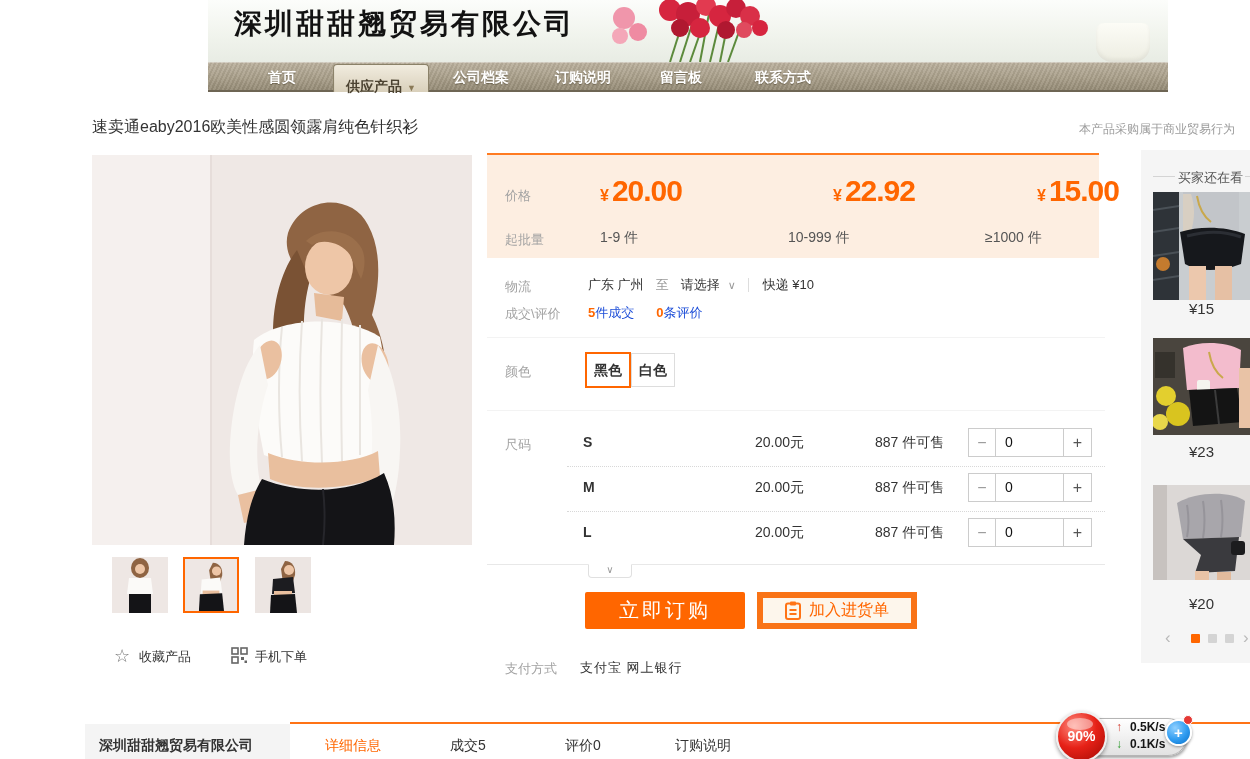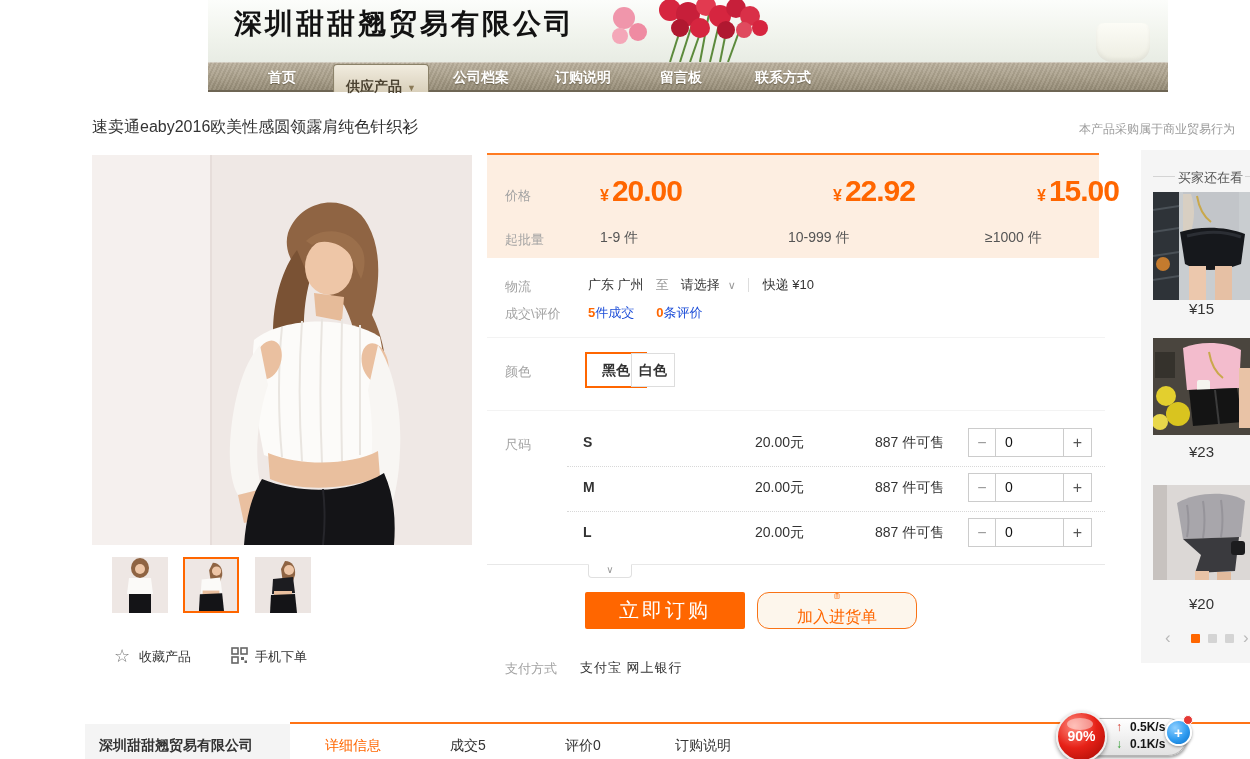--- a/index.html
+++ b/index.html
@@ -80,22 +80,22 @@
   .dotted-sep { position:absolute; left:567px; width:538px; border-top:1px dotted #d8d8d8; }
 
   .sku-endline { position:absolute; left:487px; top:564px; width:618px; height:1px; background:#e8e8e8; }
   .expand-tab { position:absolute; left:588px; top:564px; width:44px; height:14px; background:#fff;
                 border:1px solid #e0e0e0; border-top:1px solid #fff; border-radius:0 0 4px 4px;
                 text-align:center; line-height:10px; font-size:10px; color:#999; cursor:pointer; }
 
   .btn-order { position:absolute; left:585px; top:592px; width:160px; height:37px; background:#ff6600; color:#fff;
                font-size:20px; letter-spacing:3px; border:none; border-radius:2px; cursor:pointer; }
   .btn-cart { position:absolute; left:757px; top:592px; width:160px; height:37px; background:#fdf6ec;
-              border:1px solid #f97316; color:#ff6600; font-size:16px; border-radius:12px; cursor:pointer;
-              display:flex; align-items:center; justify-content:center; gap:8px;flex-direction:column; }
+              border:6px solid #f97316; color:#ff6600; font-size:16px; border-radius:0; cursor:pointer;
+              display:flex; align-items:center; justify-content:center; gap:8px; }
 
   .pay-value { position:absolute; left:580px; top:659px; font-size:13px; color:#333; letter-spacing:1px; }
 
   
   .sidebar { position:absolute; left:1141px; top:150px; width:109px; height:513px; background:#f5f5f5; overflow:hidden; }
   .sb-title { position:absolute; left:37px; top:19px; font-size:13px; color:#555; white-space:nowrap; }
   .sb-dash { position:absolute; top:26px; width:22px; height:1px; background:#d4d4d4; }
   .sb-img { position:absolute; left:12px; width:97px; overflow:hidden; cursor:pointer; }
   .sb-price { position:absolute; left:12px; width:97px; text-align:center; font-size:15px; color:#333; cursor:pointer; }
   .sb-arrow { position:absolute; font-size:17px; color:#b9b9b9; cursor:pointer; }
@@ -281,21 +281,21 @@
   </div>
 
   <span class="flabel" style="left:505px; top:305px">成交\评价</span>
   <div class="row-stats">
     <span class="stat-num">5</span><span class="stat-txt">件成交</span><span class="stat-gap"></span><span class="stat-num">0</span><span class="stat-txt">条评价</span>
   </div>
 
   <div class="sep-line" style="left:487px; top:337px; width:618px"></div>
 
   <span class="flabel" style="left:505px; top:363px">颜色</span>
-  <div class="color-opt selected" style="left:585px; top:352px; height:36px; line-height:32px; padding:0 15px">黑色</div>
+  <div class="color-opt selected" style="left:585px; top:352px; height:36px; line-height:32px; padding:0 7px">黑色</div>
   <div class="color-opt plain" style="left:631px; top:353px; height:34px; line-height:32px; padding:0 7px">白色</div>
 
   <div class="sep-line" style="left:487px; top:410px; width:618px"></div>
 
   <span class="flabel" style="left:505px; top:436px">尺码</span>
 
   <div class="sku-row" style="top:428px">
     <span class="sku-size">S</span>
     <span class="sku-price">20.00元</span>
     <span class="sku-stock">887 件可售</span>

